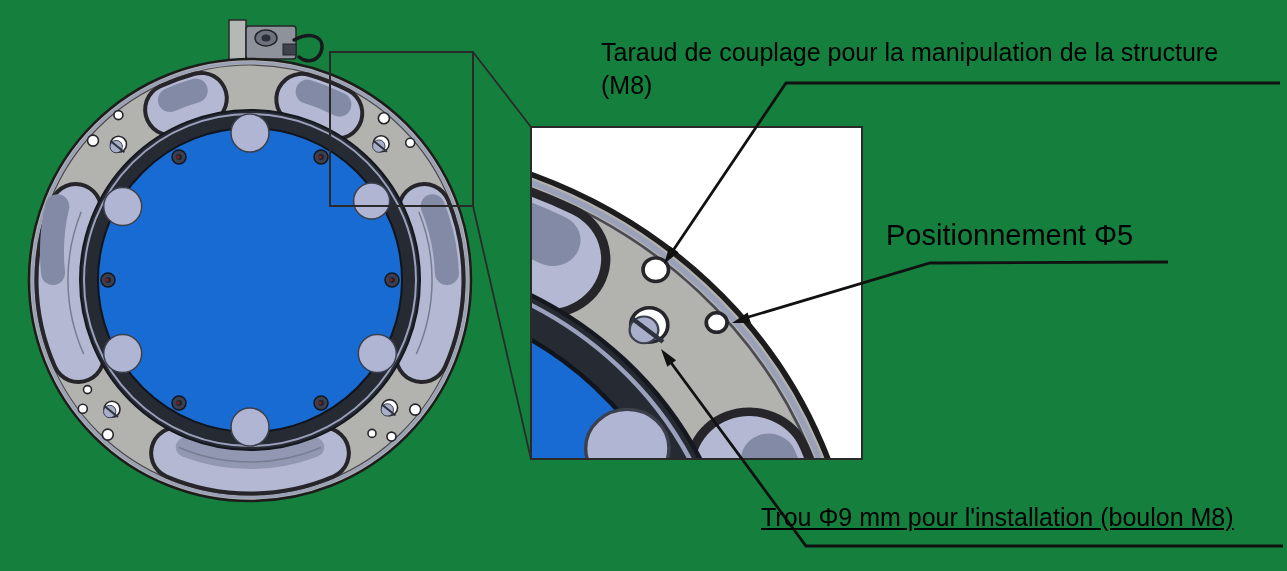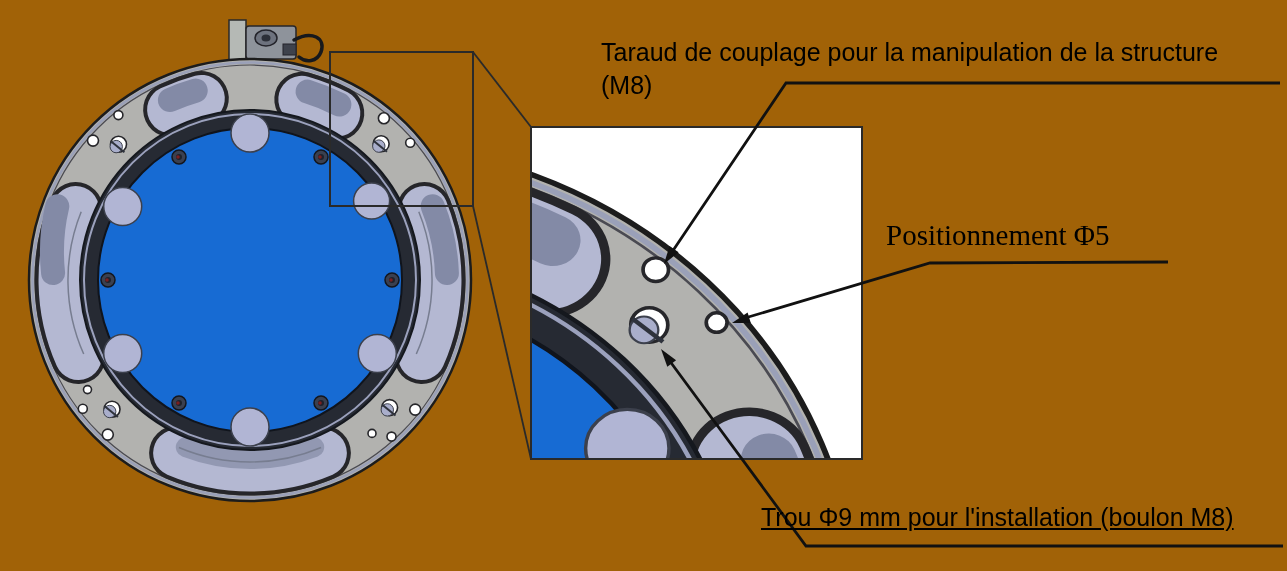--- a/index.html
+++ b/index.html
@@ -1,37 +1,36 @@
 <!DOCTYPE html>
 <html><head>
 <meta charset="utf-8">
 <style>
   html,body{margin:0;padding:0;background:#fff;}
   .canvas{
     position:relative;
     width:1287px;height:571px;
-    background:#a16207;
+    background:#15803d;
     font-family:"Liberation Sans",sans-serif;
     overflow:hidden;
   }
   .canvas svg{position:absolute;left:0;top:0;}
   .label{
     position:absolute;
     color:#000;
     white-space:nowrap;
   }
   .label-multiline{white-space:normal;}
   #label-coupling{
     left:601px;top:36px;width:700px;
     font-size:25px;line-height:33px;
   }
   #label-positioning{
     left:886px;top:219px;
     font-size:29px;
-    font-family:Liberation Serif, serif;
   }
   #label-install{
     left:761px;top:503px;
     font-size:25px;
     text-decoration:underline;
   }
 </style>
 </head>
 <body>
 

